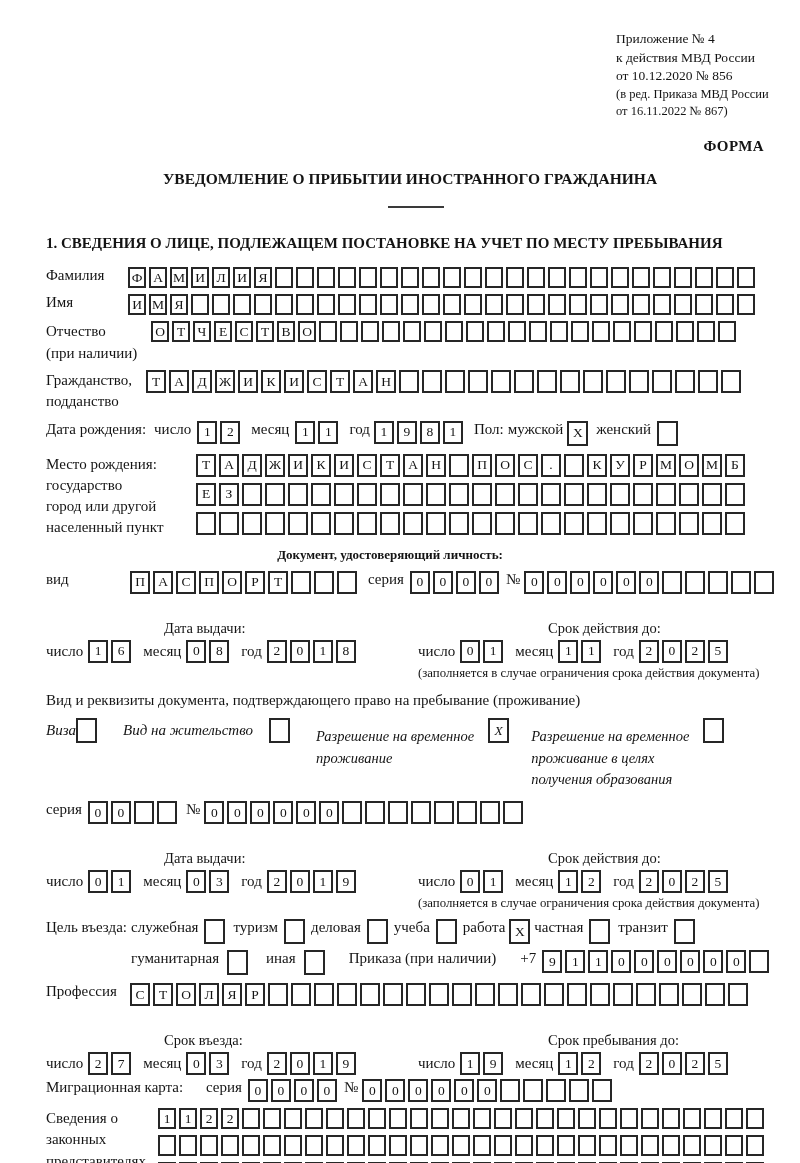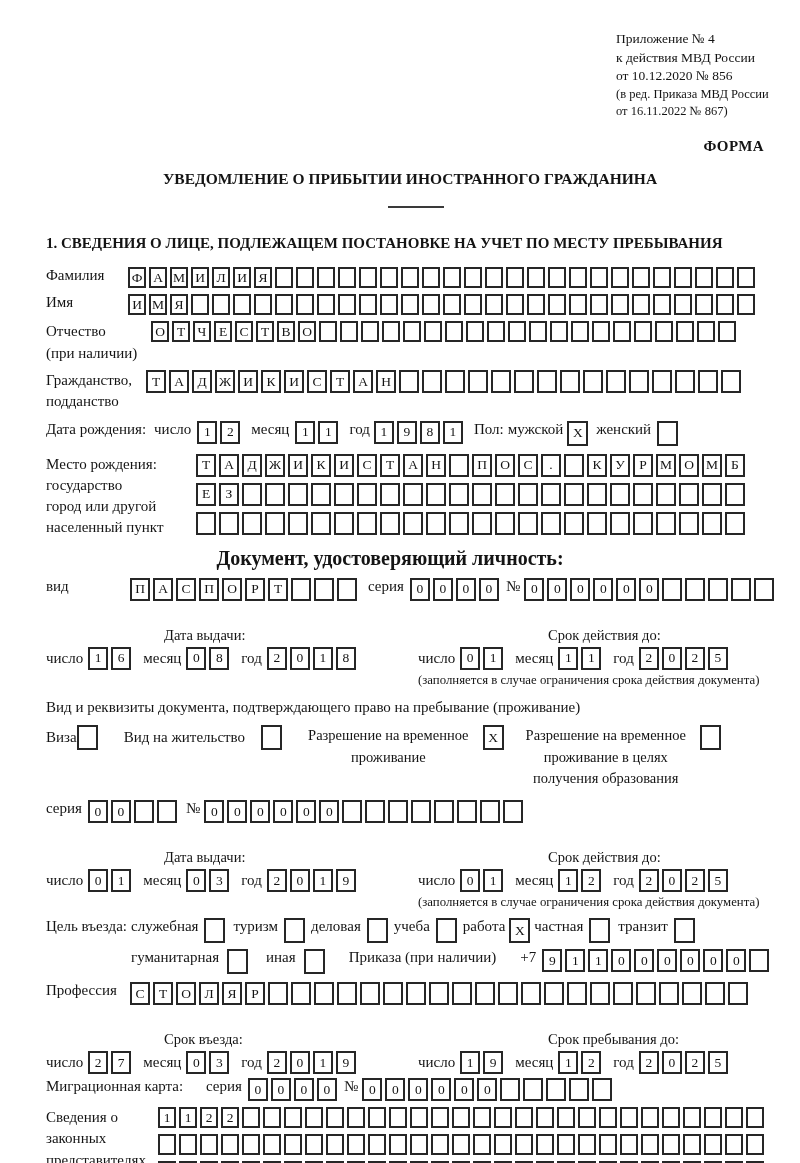--- a/index.html
+++ b/index.html
@@ -20,34 +20,34 @@
   .lblcol{flex:none;line-height:1.42;}
   .boxes{display:flex;flex:none;flex-wrap:nowrap;}
   .cb{flex:none;display:inline-flex;align-items:center;justify-content:center;
       box-sizing:border-box;border:2px solid #262626;background:#fff;
       font-size:13.5px;line-height:1;}
   .sm .cb{width:18px;height:21px;margin-right:3px;}
   .md .cb{width:20px;height:23px;margin-right:3px;}
   .cbx .cb{width:21px;height:25px;margin:0;}
   .gap8{margin-right:8px;} .gap6{margin-right:6px;} .gap4{margin-right:4px;}
 
-  .dochdr{text-align:center;font-weight:bold;font-size:20px;margin:4px 40px 8px 0;}
+  .dochdr{text-align:center;font-weight:bold;font-size:13px;margin:4px 40px 8px 0;}
   .daterow{display:flex;margin-bottom:4px;}
   .datecol-l{width:372px;flex:none;}
   .datecol-r{flex:1;}
   .datehdr{font-size:14.5px;margin:20px 0 3px 0;}
   .datehdr.l{padding-left:118px;}
   .datehdr.r{padding-left:130px;}
   .dateline{display:flex;align-items:center;}
   .dateline .lbl{margin-right:5px;}
   .dateline .boxes{margin-right:9px;}
   .smallnote{font-size:12.8px;text-align:left;margin:3px 0 4px 0;}
   .para{line-height:1.55;margin-bottom:2px;}
-  .ckrow{display:flex;align-items:flex-start;margin:6px 0 10px 0;}
-  .ckmulti{text-align:center;line-height:1.5;font-size:14.5px;}
+  .ckrow{display:flex;align-items:flex-start;margin:6px 0 10px 0;font-style:italic;}
+  .ckmulti{text-align:left;line-height:1.5;font-size:14.5px;margin-top:8px;}
   .stack{display:flex;flex-direction:column;}
   .boxcolumn .boxes{margin-bottom:6px;}
   .repnote{font-size:13px;margin:2px 0 0 180px;}
 </style>
 </head>
 <body>
 
 <div class="page">
 
   <div class="annex">

